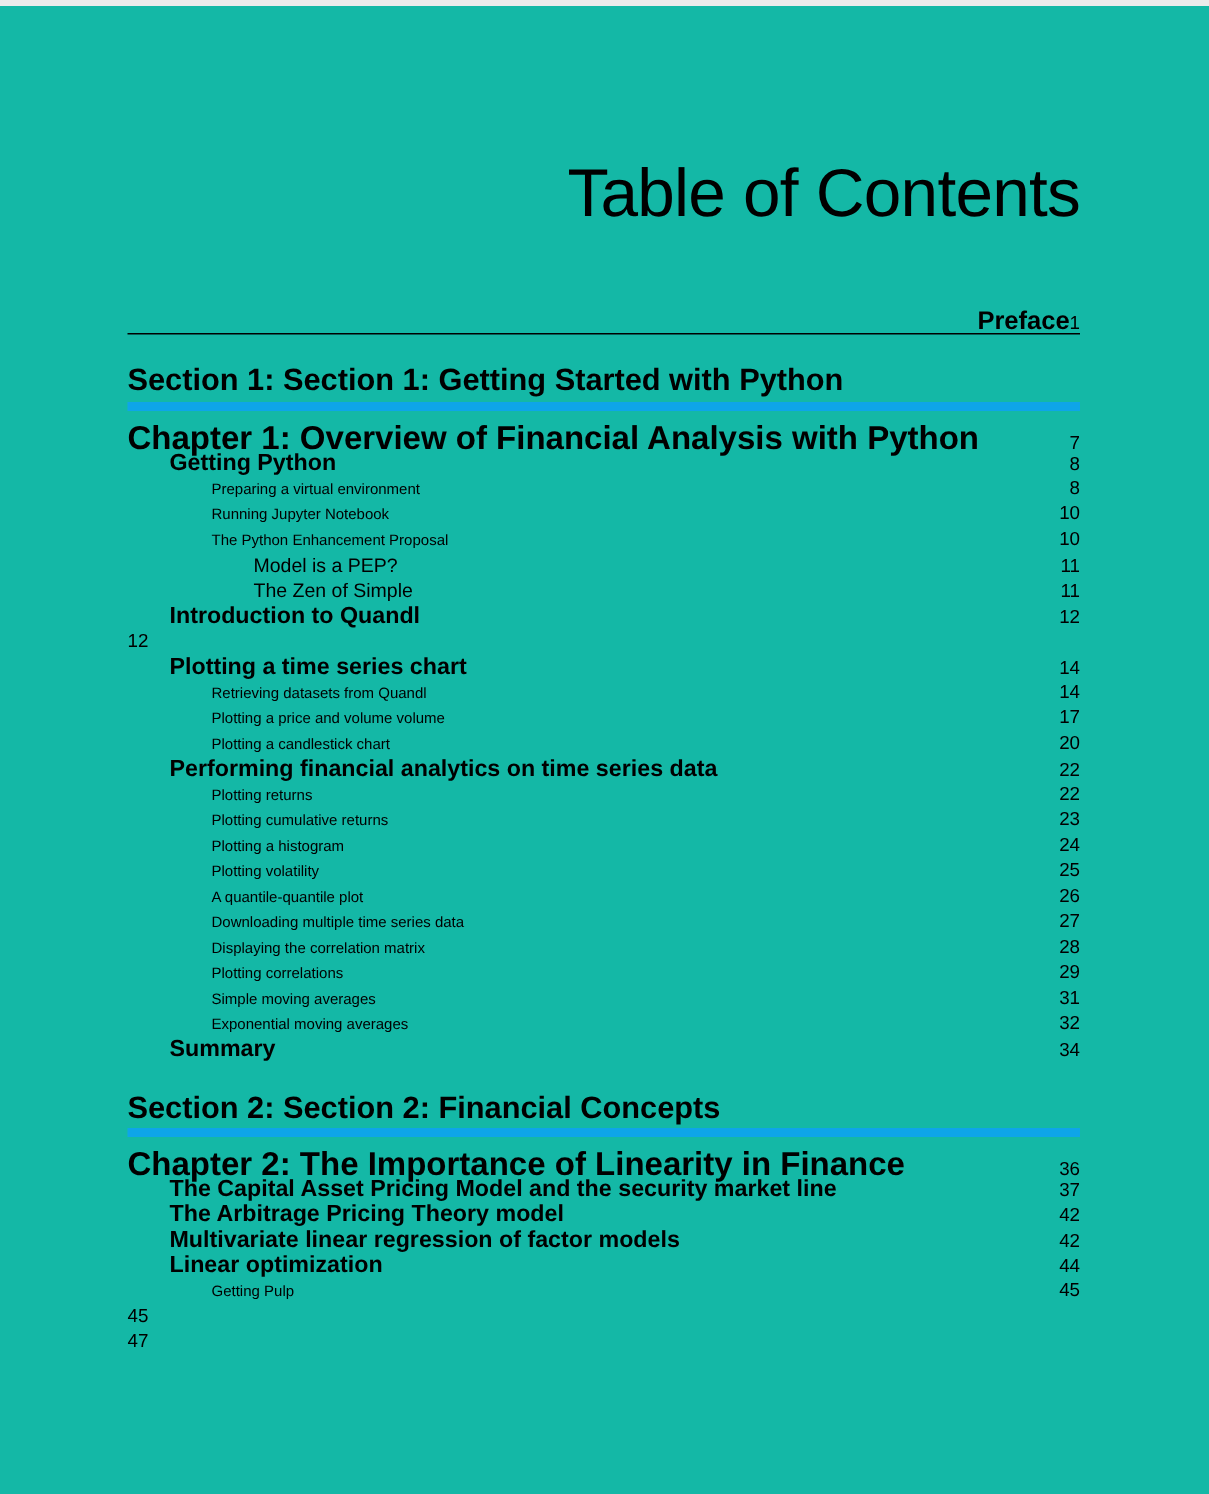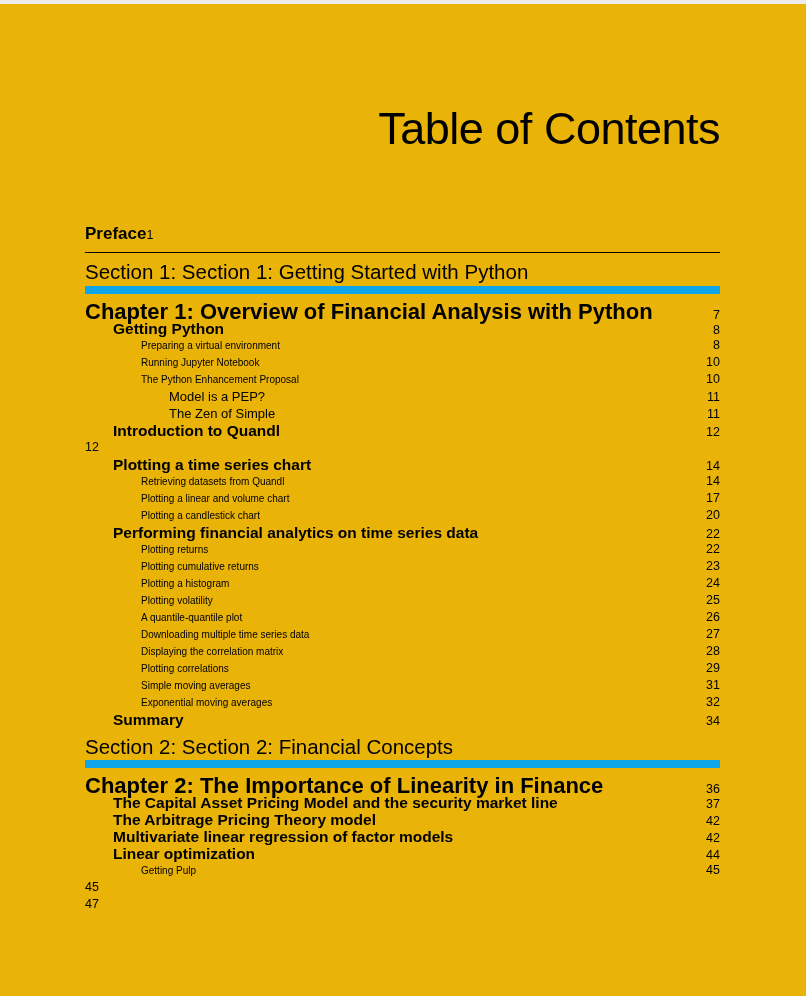--- a/index.html
+++ b/index.html
@@ -1,20 +1,20 @@
 <!DOCTYPE html>
 <html><head>
 <meta charset="utf-8">
 <style>
   html, body { margin: 0; padding: 0; background: #ffffff; }
   .page {
     position: relative;
     width: 806px;
     height: 996px;
-    background: #eab308;
+    background: #14b8a6;
     overflow: hidden;
     font-family: "Liberation Sans", "DejaVu Sans", sans-serif;
     color: #000000;
     -webkit-font-smoothing: antialiased;
   }
   .topbar {
     height: 4px;
     background: #ebebeb;
   }
   .doc-title {
@@ -23,38 +23,38 @@
     font-size: 45px;
     line-height: 49px;
     font-weight: 400;
     letter-spacing: -0.5px;
   }
   .content {
     margin-left: 85px;
     width: 635px;
   }
   .preface-row {
-    margin-top: 72px;
+    margin-top: 52px;
     display: flex;
-    justify-content: flex-start;
+    justify-content: flex-end;
     align-items: flex-end;
     border-bottom: 1.5px solid #000;
-    padding-bottom: 10px;
+    padding-bottom: 0;
   }
   .preface-label {
     font-size: 17px;
     font-weight: 700;
     line-height: 17px;
   }
   .section-heading {
-    margin-top: 8px;
+    margin-top: 20px;
     font-size: 20.5px;
-    font-weight: 400;
+    font-weight: 700;
     line-height: 21.5px;
-    border-bottom: 8px solid #0ea5e9;
+    border-bottom: 6px solid #0ea5e9;
     padding-bottom: 3px;
   }
   .rows { margin-top: 9px; }
   .toc-row {
     display: flex;
     justify-content: space-between;
     align-items: baseline;
     height: 17px;
     line-height: 17px;
     white-space: nowrap;
@@ -122,21 +122,21 @@
           </div>
           <div class="toc-row lvl-h2">
             <span class="lbl">Plotting a time series chart</span>
             <span class="pg">14</span>
           </div>
           <div class="toc-row lvl-h3">
             <span class="lbl">Retrieving datasets from Quandl</span>
             <span class="pg">14</span>
           </div>
           <div class="toc-row lvl-h3">
-            <span class="lbl">Plotting a linear and volume chart</span>
+            <span class="lbl">Plotting a price and volume volume</span>
             <span class="pg">17</span>
           </div>
           <div class="toc-row lvl-h3">
             <span class="lbl">Plotting a candlestick chart</span>
             <span class="pg">20</span>
           </div>
           <div class="toc-row lvl-h2">
             <span class="lbl">Performing financial analytics on time series data</span>
             <span class="pg">22</span>
           </div>

